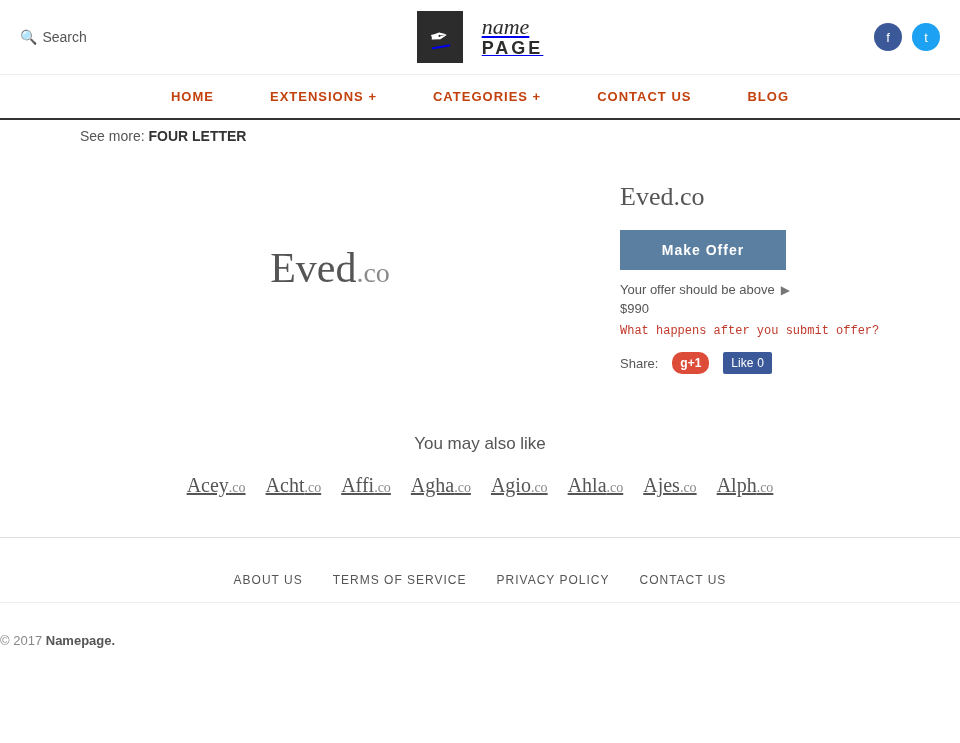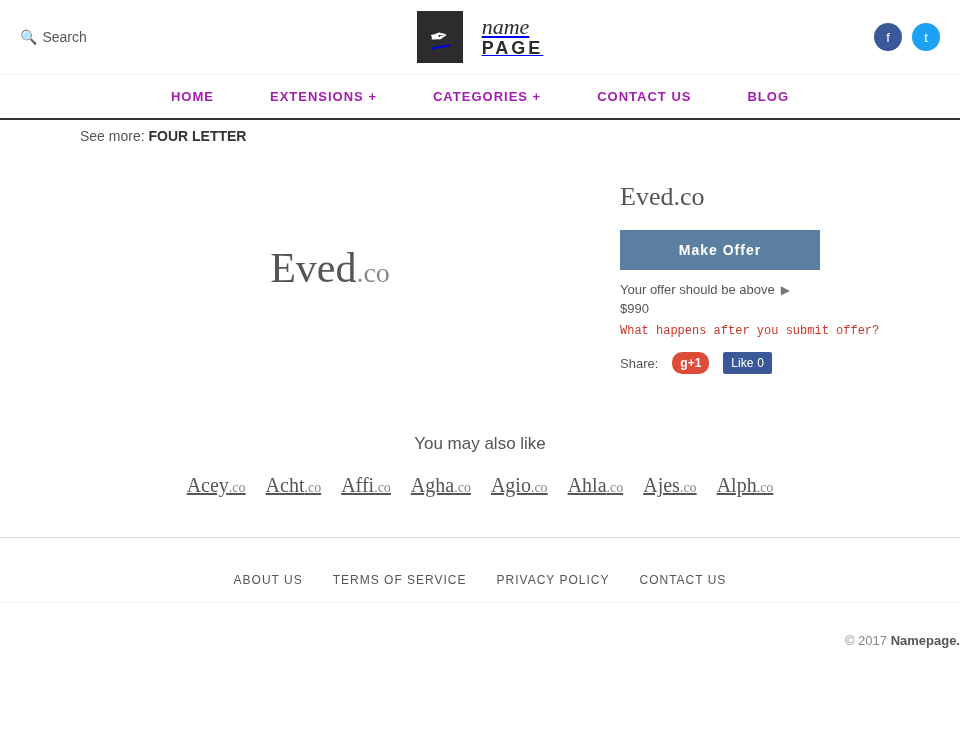--- a/index.html
+++ b/index.html
@@ -101,21 +101,21 @@
       border-bottom: 2px solid #333;
       display: flex;
       justify-content: center;
       gap: 0;
     }
     .nav-item {
       padding: 14px 28px;
       font-size: 13px;
       font-weight: bold;
       letter-spacing: 1px;
-      color: #a21caf;
+      color: #c2410c;
       cursor: pointer;
       text-transform: uppercase;
       text-decoration: none;
       display: block;
     }
 
     
     .breadcrumb {
       padding: 8px 80px;
       font-size: 14px;
@@ -162,21 +162,21 @@
       background: #5a7fa0;
       color: white;
       border: none;
       padding: 12px 28px;
       font-size: 14px;
       cursor: pointer;
       font-weight: bold;
       letter-spacing: 1px;
       margin-bottom: 12px;
       display: block;
-      width: 200px;
+      width: 166px;
     }
     .offer-hint {
       display: flex;
       align-items: center;
       gap: 6px;
       font-size: 13px;
       color: #555;
       margin-bottom: 4px;
     }
     .offer-hint .arrow {
@@ -259,21 +259,21 @@
     
     .section-divider {
       border: none;
       border-top: 1px solid #ddd;
       margin: 0 0;
     }
 
     
     .footer {
       padding: 20px 0;
-      text-align: right;
+      text-align: left;
     }
     .footer-links {
       display: flex;
       justify-content: center;
       gap: 30px;
       margin-bottom: 20px;
       padding: 15px 0;
       border-bottom: 1px solid #eee;
     }
     .footer-link {

